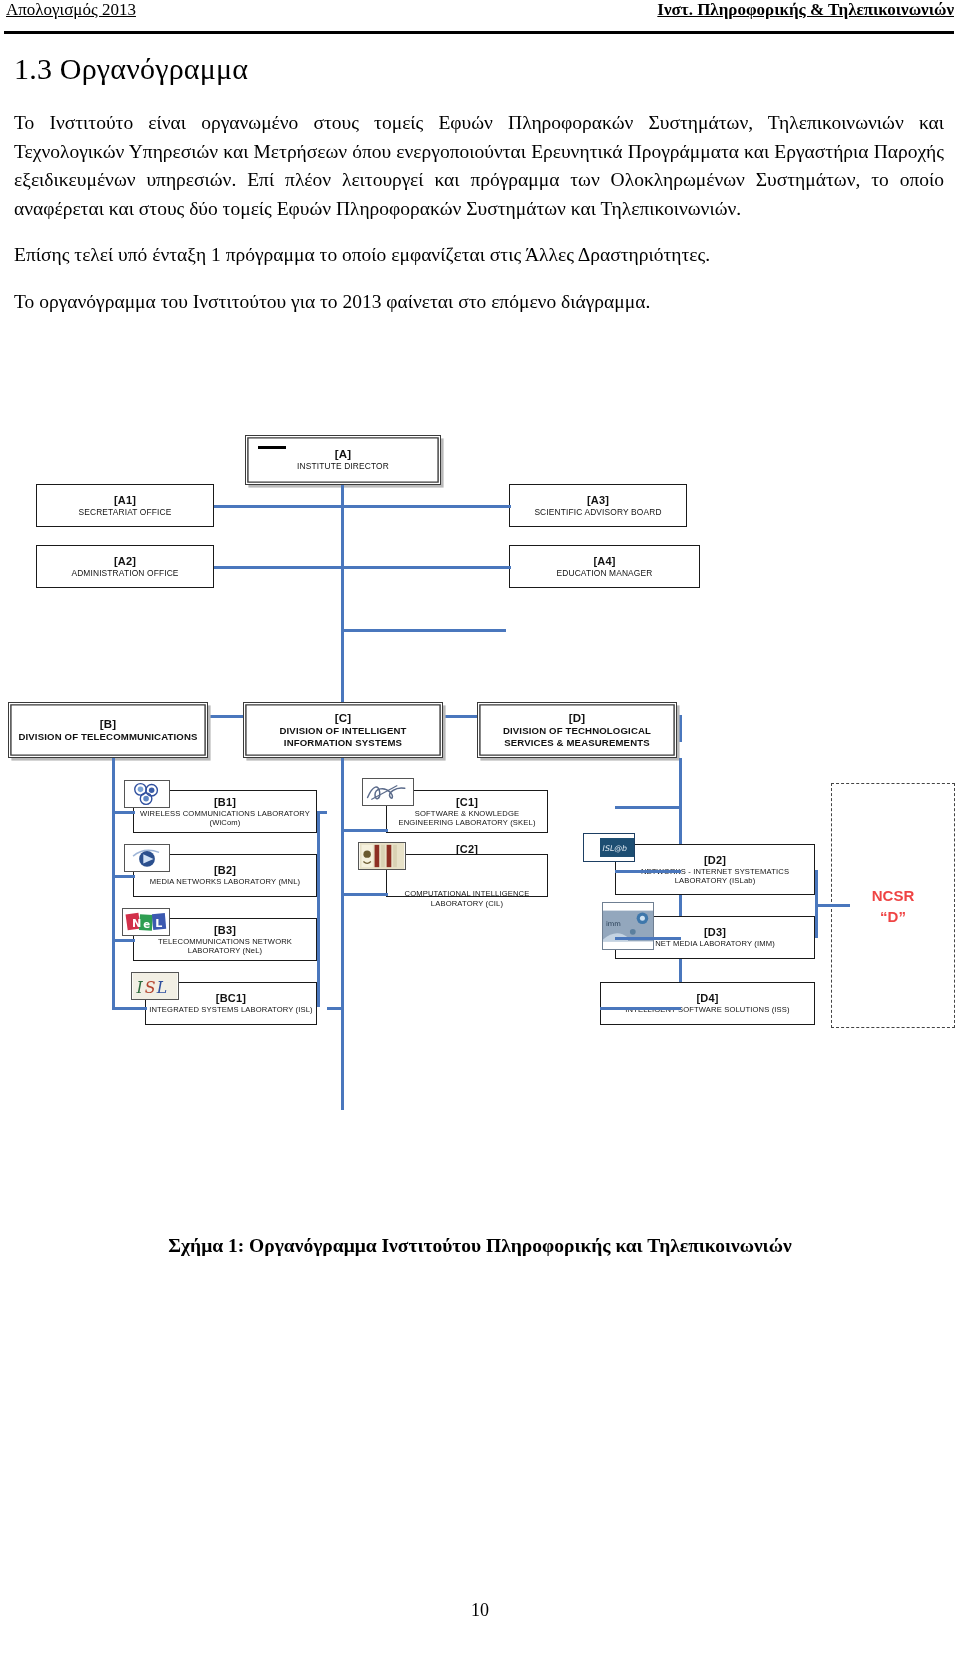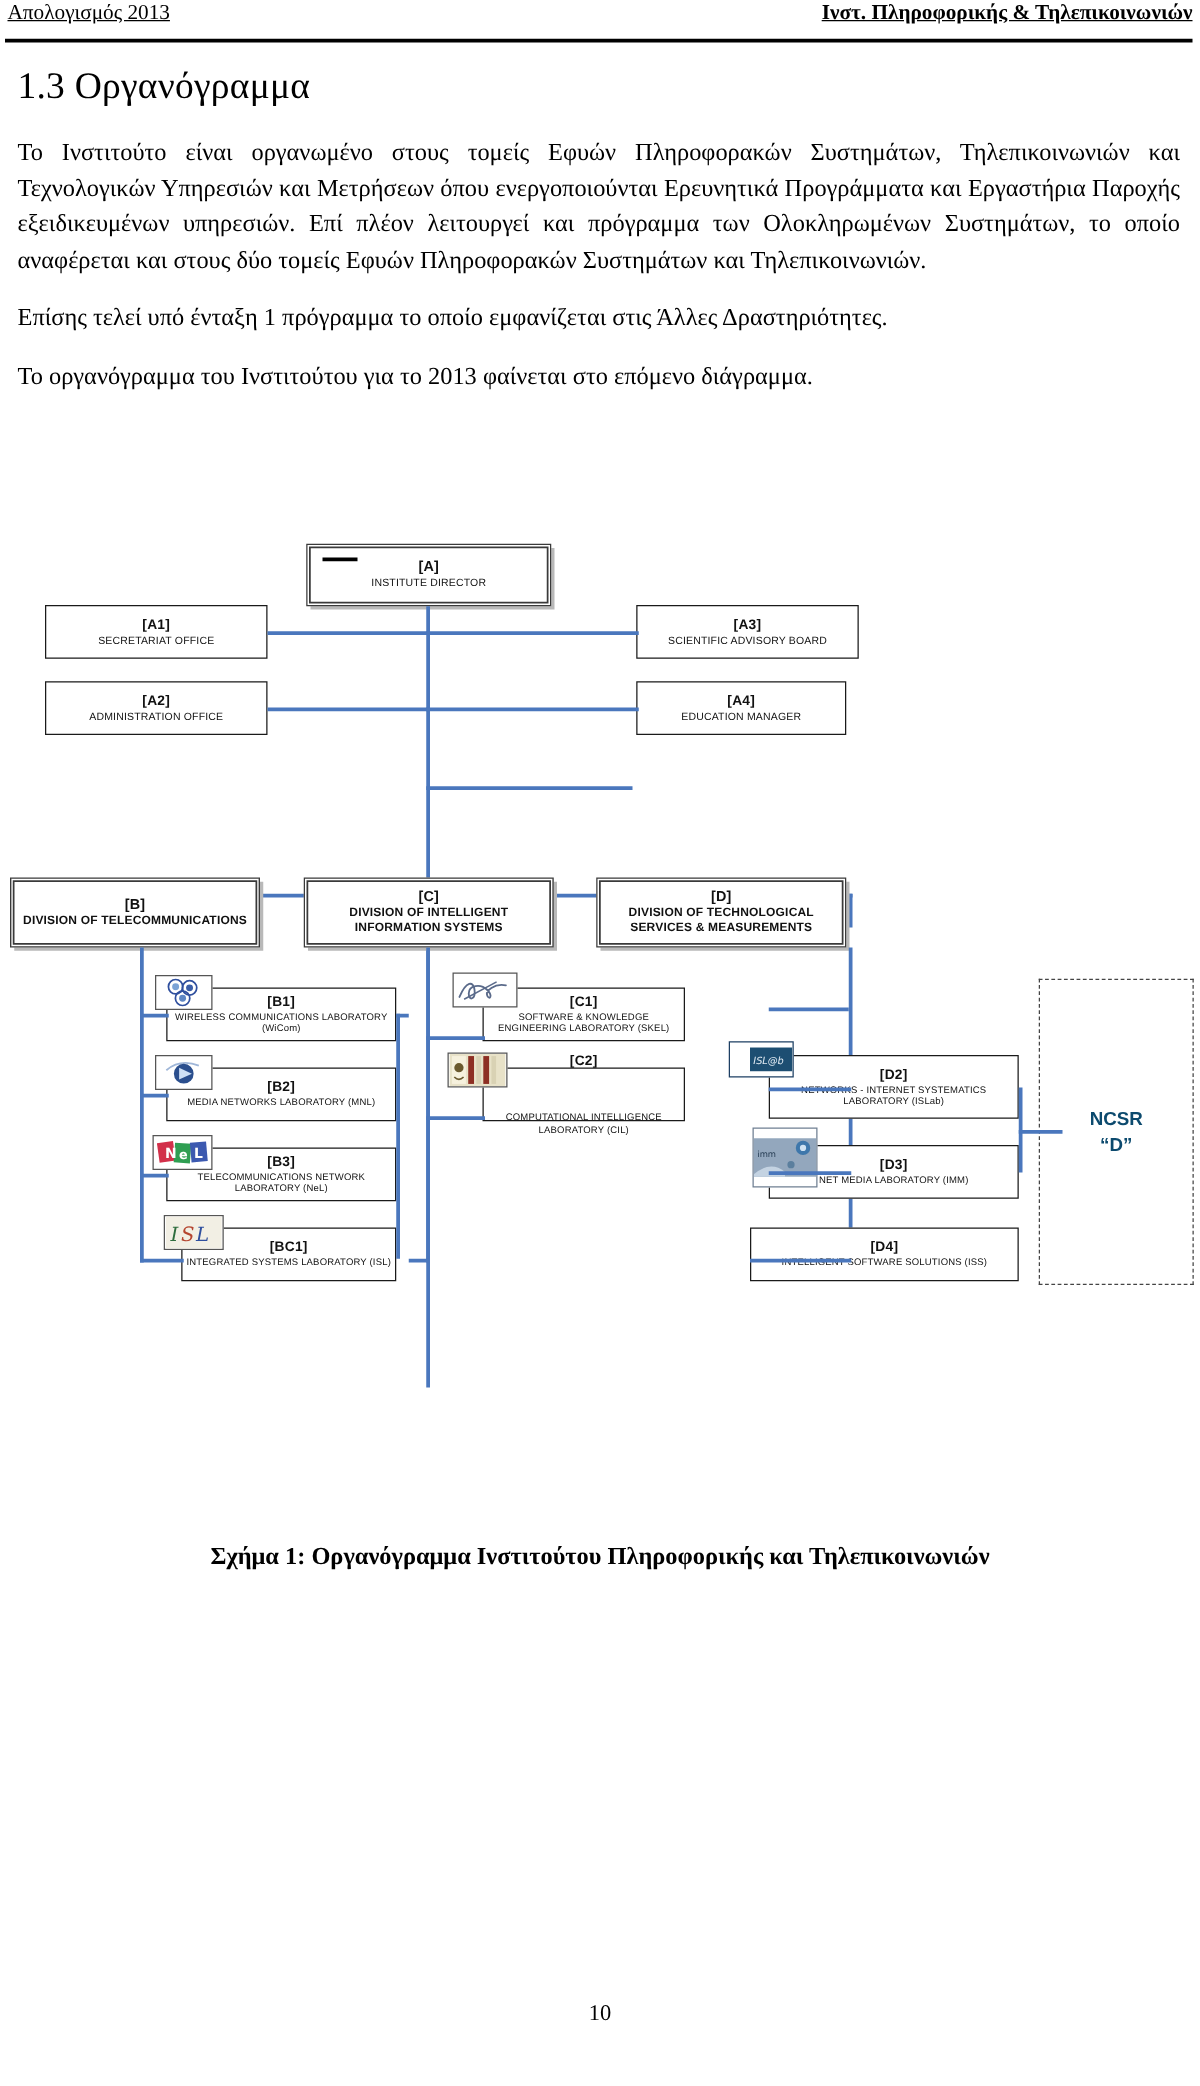--- a/index.html
+++ b/index.html
@@ -76,21 +76,21 @@
   .ln{ position:absolute; background:#4a77bd; }
   .ln.v{ width:3px; }
   .ln.h{ height:3px; }
   .ln.blk{ background:#000; }
 
   .dashbox{
     position:absolute; border:1.6px dashed #444;
     display:flex; align-items:center; justify-content:center;
     text-align:center;
     font-family:"Liberation Sans", sans-serif;
-    font-weight:bold; font-size:15px; line-height:21px; color:#0c4a6e;
+    font-weight:bold; font-size:15px; line-height:21px; color:#ef4444;
   }
 
   .figure-caption{
     position:absolute; left:0; top:1235px; width:960px; text-align:center;
     font-size:19.5px; font-weight:bold;
   }
   .page-number{
     position:absolute; left:0; top:1600px; width:960px; text-align:center;
     font-size:18px;
   }
@@ -131,21 +131,21 @@
     <span class="code">[A2]</span>
     <span class="name">ADMINISTRATION OFFICE</span>
   </div>
   <div class="ln h" style="left:214px; top:105px; width:128px;"></div>
   <div class="ln h" style="left:214px; top:166px; width:128px;"></div>
 
   <div class="node" style="left:509px; top:84px; width:178px; height:43px;">
     <span class="code">[A3]</span>
     <span class="name">SCIENTIFIC ADVISORY BOARD</span>
   </div>
-  <div class="node" style="left:509px; top:145px; width:168px; height:43px;">
+  <div class="node" style="left:509px; top:145px; width:191px; height:43px;">
     <span class="code">[A4]</span>
     <span class="name">EDUCATION MANAGER</span>
   </div>
   <div class="ln h" style="left:341px; top:105px; width:170px;"></div>
   <div class="ln h" style="left:341px; top:166px; width:170px;"></div>
   <div class="ln h" style="left:341px; top:229px; width:165px;"></div>
 
   <div class="ln h" style="left:112px; top:315px; width:570px;"></div>
   <div class="ln v" style="left:112px; top:315px; height:27px;"></div>
   <div class="ln v" style="left:679px; top:315px; height:27px;"></div>

